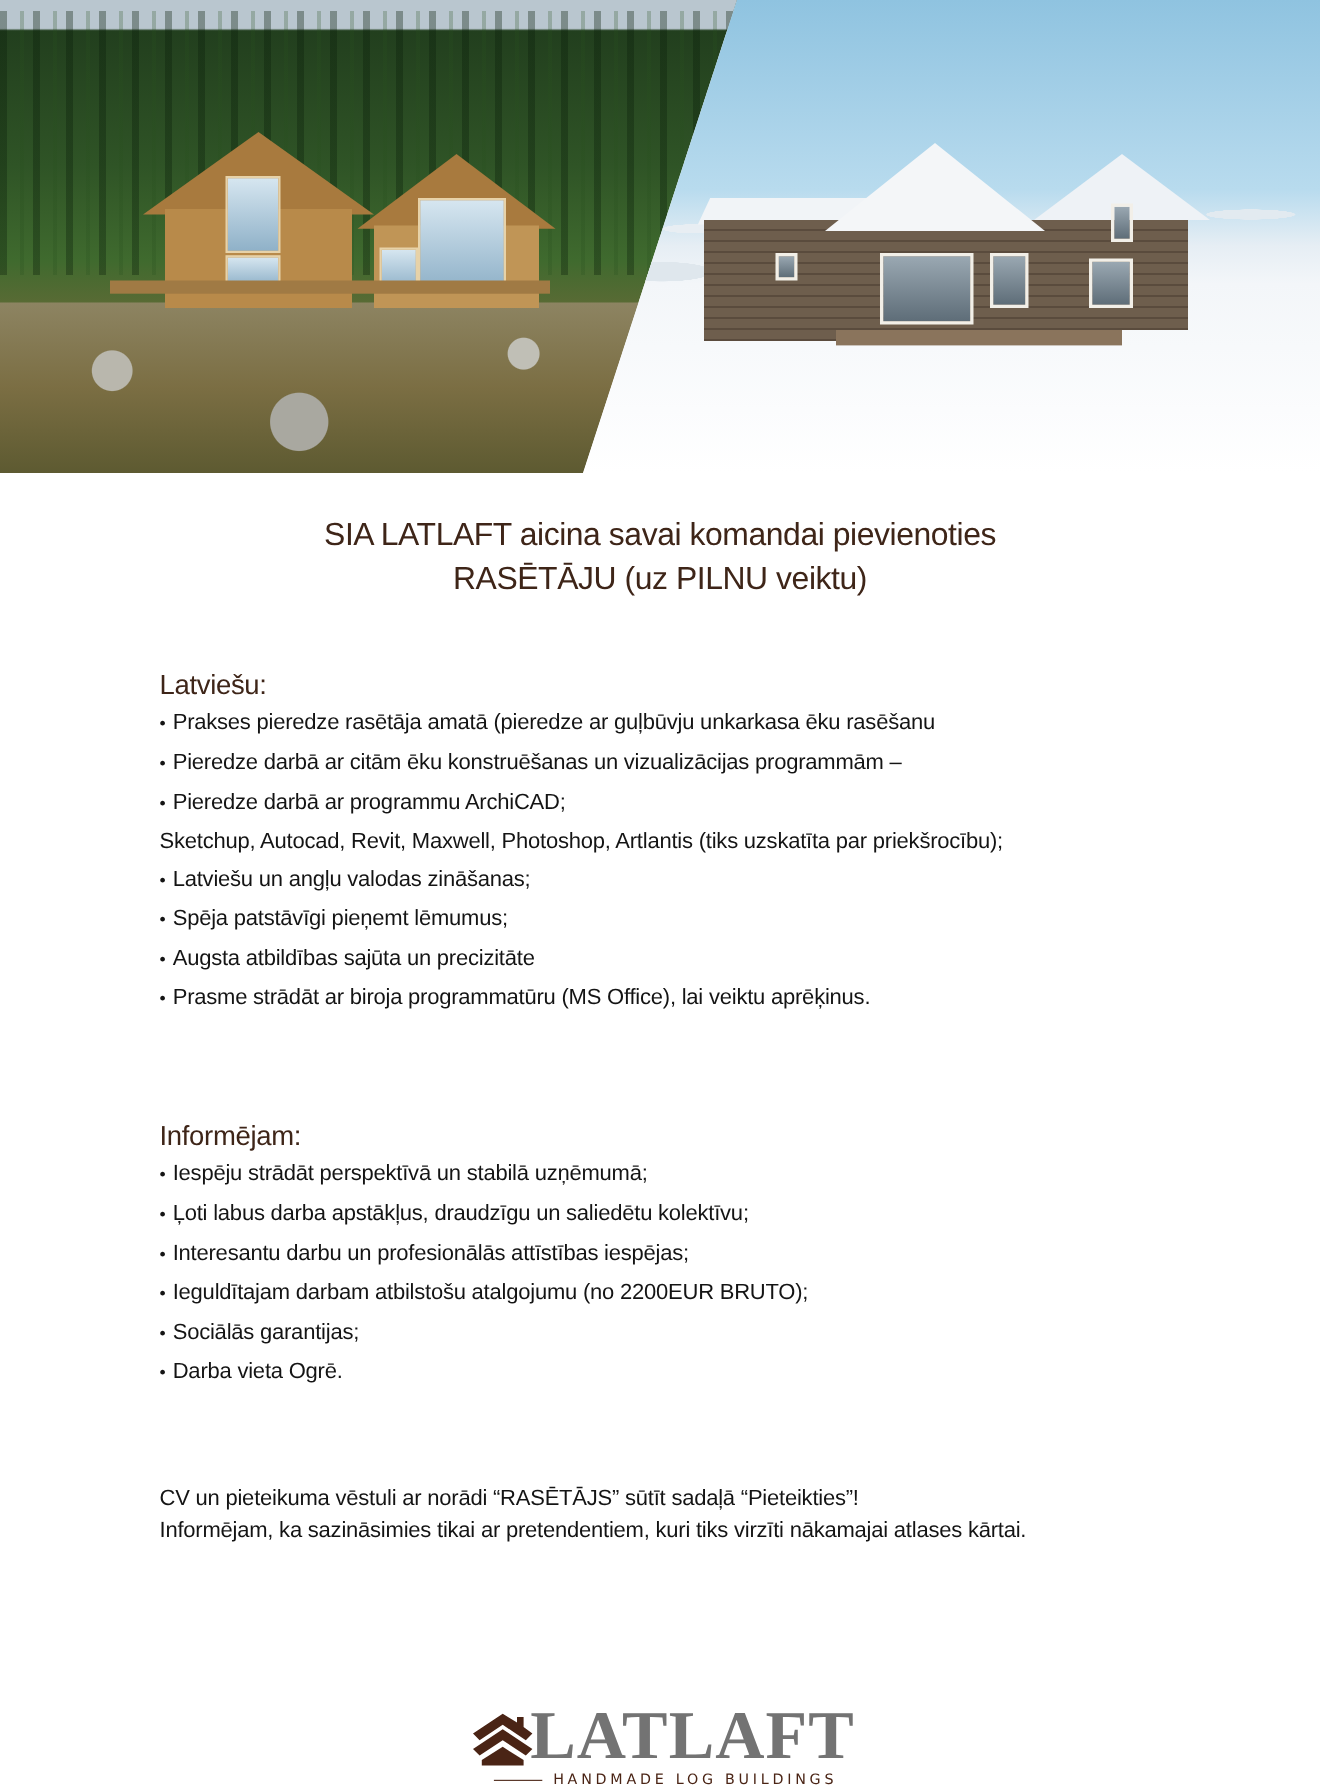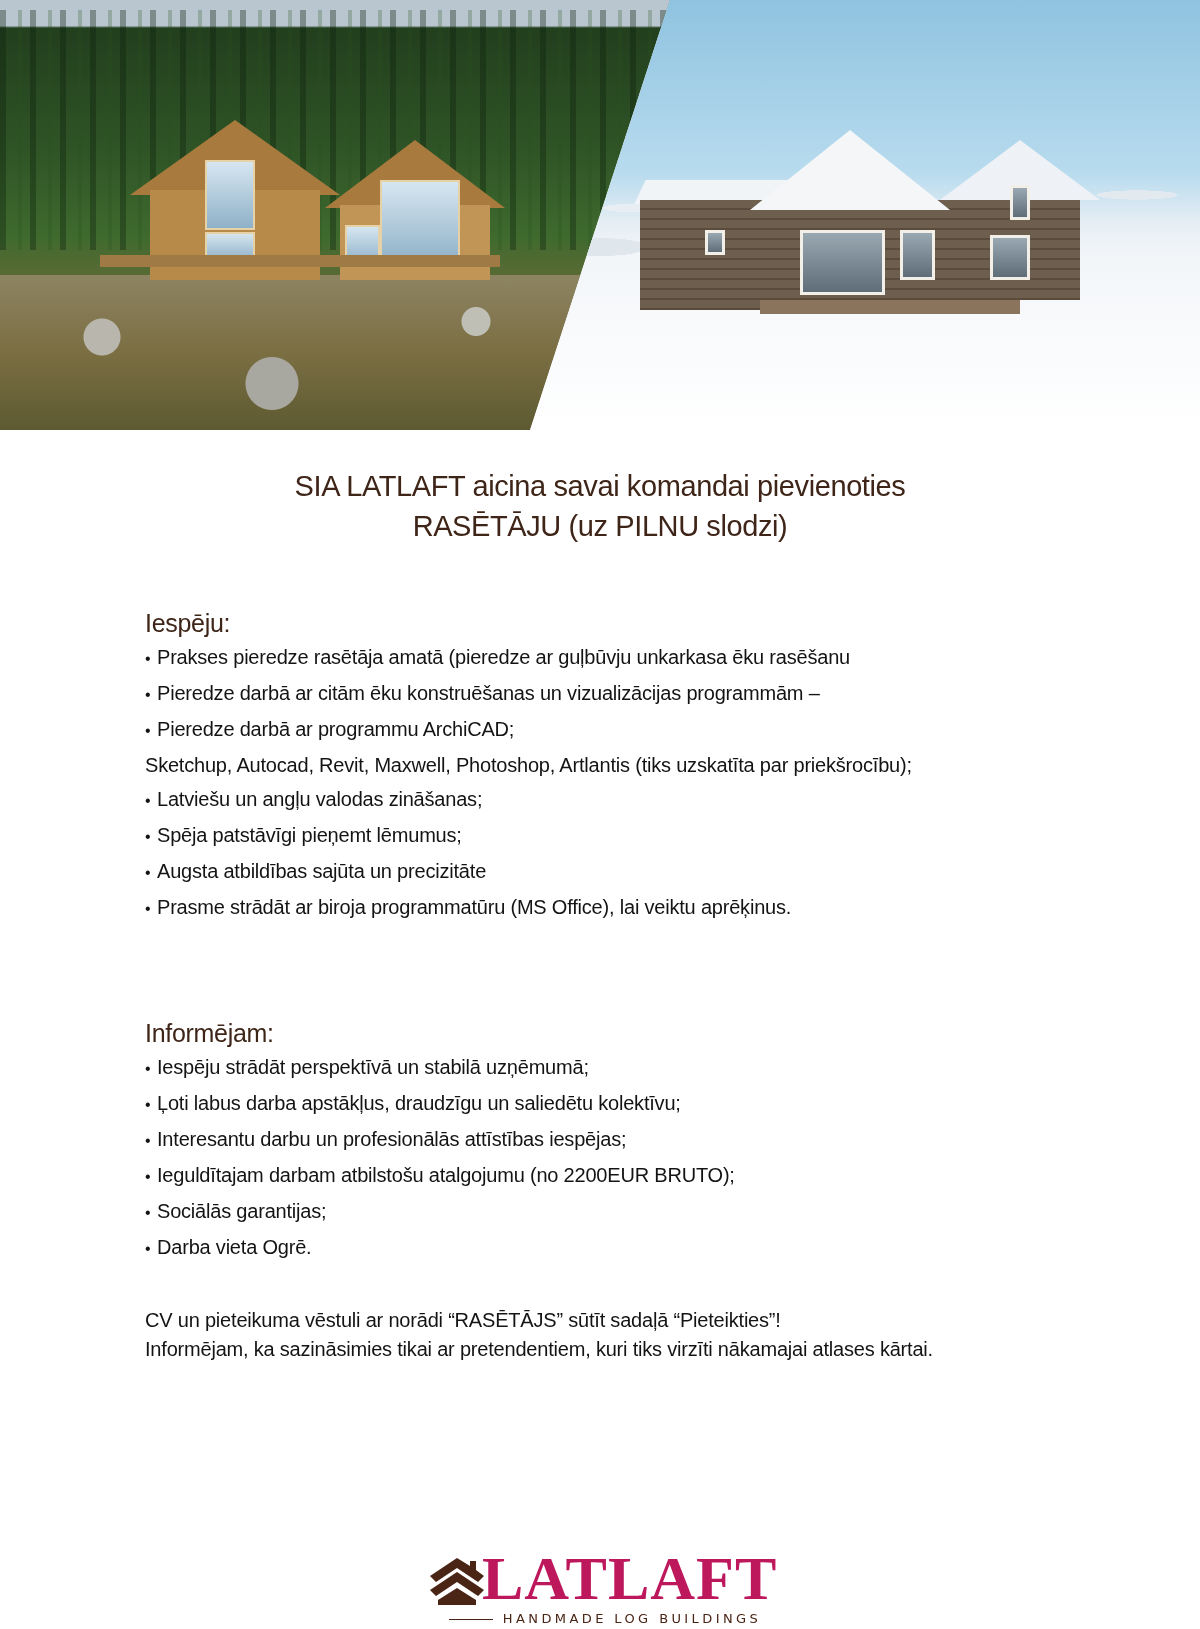--- a/index.html
+++ b/index.html
@@ -71,28 +71,28 @@
     
     .section { position: absolute; left: 145px; width: 960px; }
     .section-title { color: #3e2518; font-size: 25px; line-height: 34px; letter-spacing: -0.3px; }
     .items { list-style: none; }
     .items li { font-size: 20px; line-height: 34px; color: #141414; letter-spacing: -0.2px; white-space: nowrap; }
     .items li .bullet { display: inline-block; width: 12px; font-size: 16px; }
 
     .req { top: 606px; }
     .offer { top: 1016px; }
 
-    .closing { position: absolute; left: 145px; top: 1306px; width: 1000px; }
+    .closing { position: absolute; left: 145px; top: 1348px; width: 1000px; }
     .closing p { font-size: 20px; line-height: 29px; color: #141414; letter-spacing: -0.2px; white-space: nowrap; }
 
     
     .logo { position: absolute; left: 420px; top: 1548px; width: 360px; height: 81px; }
     .logo-mark { position: absolute; left: 6px; top: 8px; width: 62px; height: 50px; }
     .logo-text { position: absolute; left: 62px; top: -2px; font-family: "Liberation Serif", serif; font-weight: bold;
-      font-size: 62px; line-height: 64px; color: #be185d; letter-spacing: 1px; }
+      font-size: 62px; line-height: 64px; color: #737373; letter-spacing: 1px; }
     .logo-tagline { position: absolute; left: 0; top: 63px; width: 360px; text-align: center; font-size: 13px;
       letter-spacing: 3.4px; color: #4a2415; font-family: "DejaVu Sans", sans-serif; }
     .logo-tagline::before, .logo-tagline::after { content: ""; display: inline-block; width: 44px; height: 1px;
       background: #4a2415; vertical-align: middle; margin: 0 10px; }
   </style>
 </head>
 <body>
 
 <div class="hero">
   <div class="hero-summer" aria-label="Log cabin in summer forest">
@@ -123,25 +123,25 @@
       <div class="win" style="left:65px;top:100px;width:20px;height:25px;"></div>
       <div class="win" style="left:350px;top:105px;width:40px;height:45px;"></div>
       <div class="win" style="left:370px;top:55px;width:20px;height:35px;"></div>
       <div class="deck"></div>
     </div>
   </div>
 </div>
 
 <div class="heading">
   <div>SIA LATLAFT aicina savai komandai pievienoties</div>
-  <div>RASĒTĀJU (uz PILNU slodzi)</div>
+  <div>RASĒTĀJU (uz PILNU veiktu)</div>
 </div>
 
 <div class="section req">
-  <div class="section-title">Iespēju:</div>
+  <div class="section-title">Latviešu:</div>
   <ul class="items">
     <li><span class="bullet">•</span><span>Prakses pieredze rasētāja amatā (pieredze ar guļbūvju unkarkasa ēku rasēšanu</span></li>
     <li><span class="bullet">•</span><span>Pieredze darbā ar citām ēku konstruēšanas un vizualizācijas programmām –</span></li>
     <li><span class="bullet">•</span><span>Pieredze darbā ar programmu ArchiCAD;</span></li>
     <li><span>Sketchup, Autocad, Revit, Maxwell, Photoshop, Artlantis (tiks uzskatīta par priekšrocību);</span></li>
     <li><span class="bullet">•</span><span>Latviešu un angļu valodas zināšanas;</span></li>
     <li><span class="bullet">•</span><span>Spēja patstāvīgi pieņemt lēmumus;</span></li>
     <li><span class="bullet">•</span><span>Augsta atbildības sajūta un precizitāte</span></li>
     <li><span class="bullet">•</span><span>Prasme strādāt ar biroja programmatūru (MS Office), lai veiktu aprēķinus.</span></li>
   </ul>

